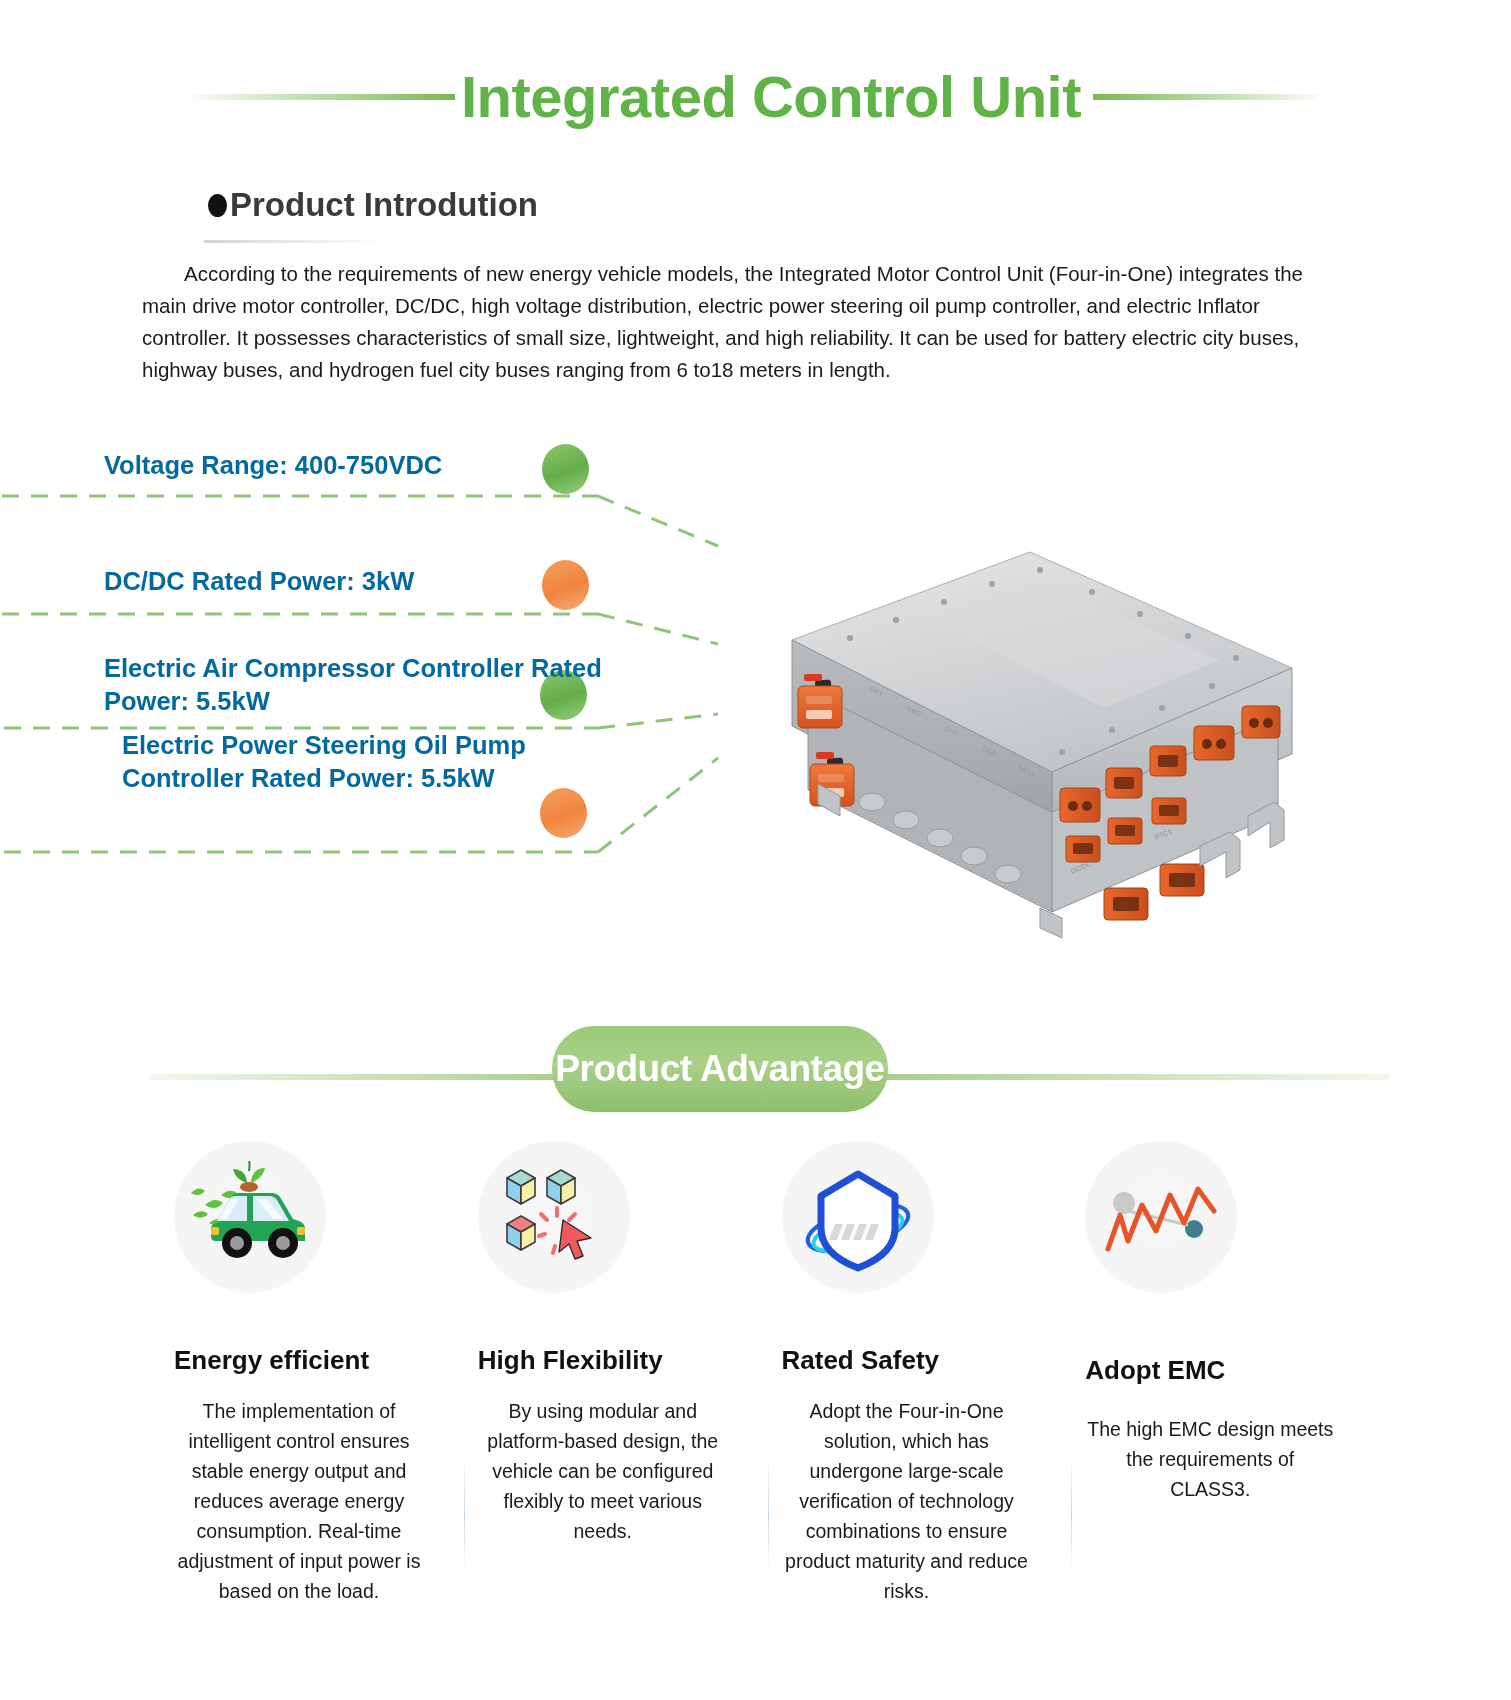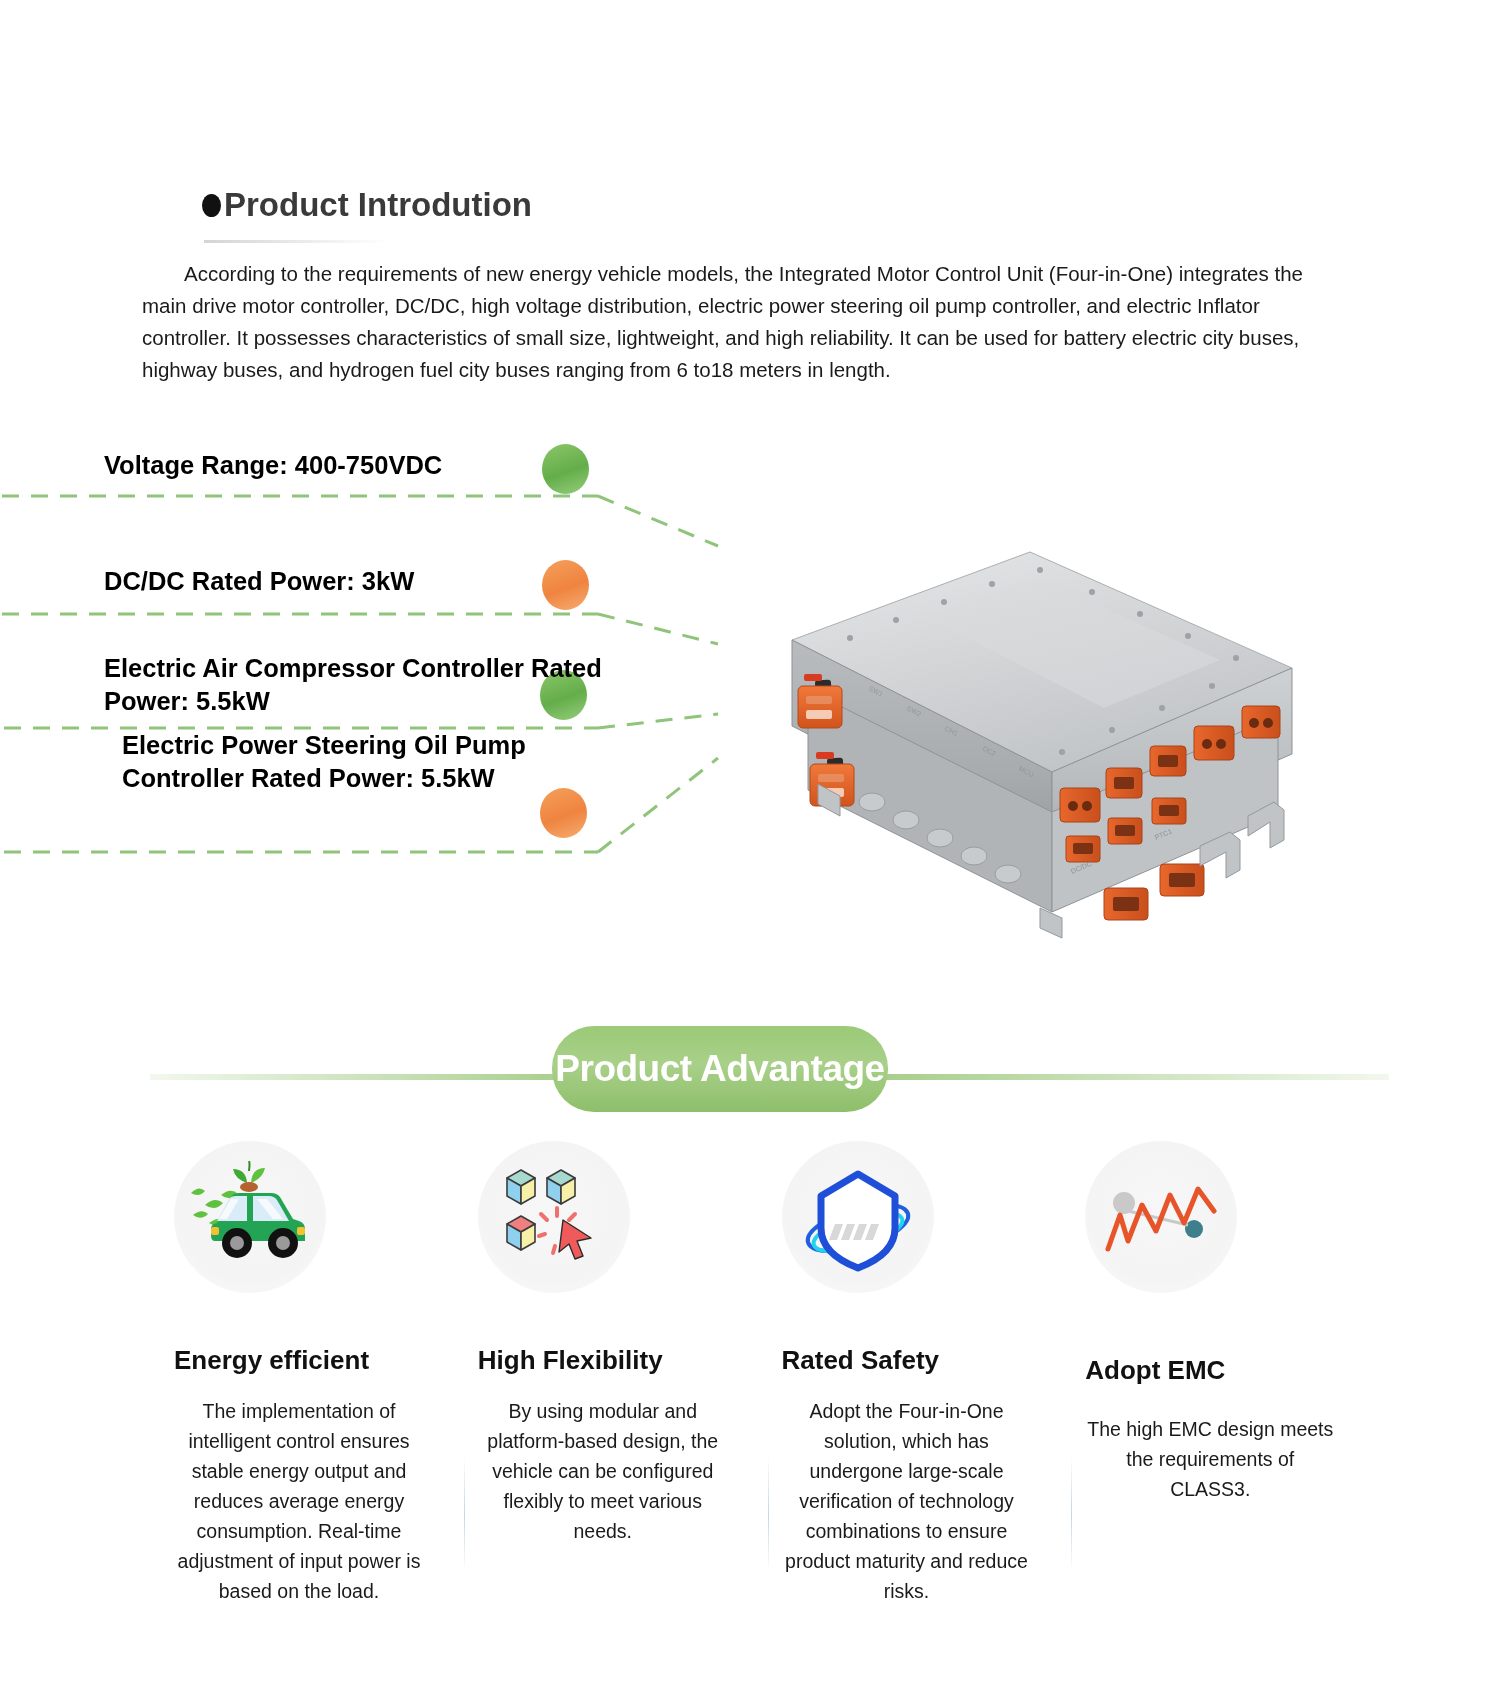--- a/index.html
+++ b/index.html
@@ -29,21 +29,21 @@
     background: linear-gradient(to left, rgba(122,184,84,0.05), #7ab854);
     margin-left: 12px;
   }
   .title-text {
     font-size: 58px; font-weight: bold; color: #5fb347;
     letter-spacing: -0.5px; white-space: nowrap; line-height: 1;
   }
 
   
   .sec-head {
-    position: absolute; left: 202px; top: 186px;
+    position: absolute; left: 208px; top: 186px;
     display: flex; align-items: center;
   }
   .sec-bullet {
     width: 19px; height: 23px; border-radius: 50%;
     background: #111111; margin-right: 3px; flex: 0 0 auto;
   }
   .sec-title {
     font-size: 33px; font-weight: bold; color: #3a3a3a;
     white-space: nowrap;
   }
@@ -56,21 +56,21 @@
   .intro {
     position: absolute; left: 118px; top: 258px; width: 1162px;
     font-size: 20.5px; color: #1a1a1a; line-height: 32px;
     text-indent: 42px; text-align: left; margin-left: 24px;
   }
 
   
   .specs { position: absolute; left: 0; top: 428px; width: 720px; height: 450px; }
   .spec {
     position: absolute; left: 104px; width: 500px;
-    font-size: 25.5px; font-weight: bold; color: #000000;
+    font-size: 25.5px; font-weight: bold; color: #0369a1;
     line-height: 33px; z-index: 3;
   }
   .spec-dot {
     position: absolute; border-radius: 50%; z-index: 2;
   }
   .dot-green { background: linear-gradient(160deg, #8cc76a 0%, #64ad4a 55%, #97ce7d 100%); }
   .dot-orange { background: linear-gradient(160deg, #f5a05a 0%, #ef8440 55%, #f6ad72 100%); }
 
   
   .product { position: absolute; left: 700px; top: 540px; width: 620px; height: 400px; }
@@ -126,20 +126,25 @@
     line-height: 30px; text-align: center; max-width: 250px;
   }
   .col-emc .adv-title { margin-top: 62px; }
   .col-emc .adv-body { margin-top: 28px; }
 </style>
 </head>
 <body>
 
 <div class="page">
 
+  <div class="title-row">
+    <div class="title-rule left"></div>
+    <div class="title-text">Integrated Control Unit</div>
+    <div class="title-rule right"></div>
+  </div>
 
   <div class="sec-head">
     <div class="sec-bullet"></div>
     <div class="sec-title">Product Introdution</div>
   </div>
   <div class="sec-underline"></div>
 
   <div class="intro">According to the requirements of new energy vehicle models, the Integrated Motor Control Unit (Four-in-One) integrates the main drive motor controller, DC/DC, high voltage distribution, electric power steering oil pump controller, and electric Inflator controller. It possesses characteristics of small size, lightweight, and high reliability. It can be used for battery electric city buses, highway buses, and hydrogen fuel city buses ranging from 6 to18 meters in length.</div>
 
   <div class="specs">

